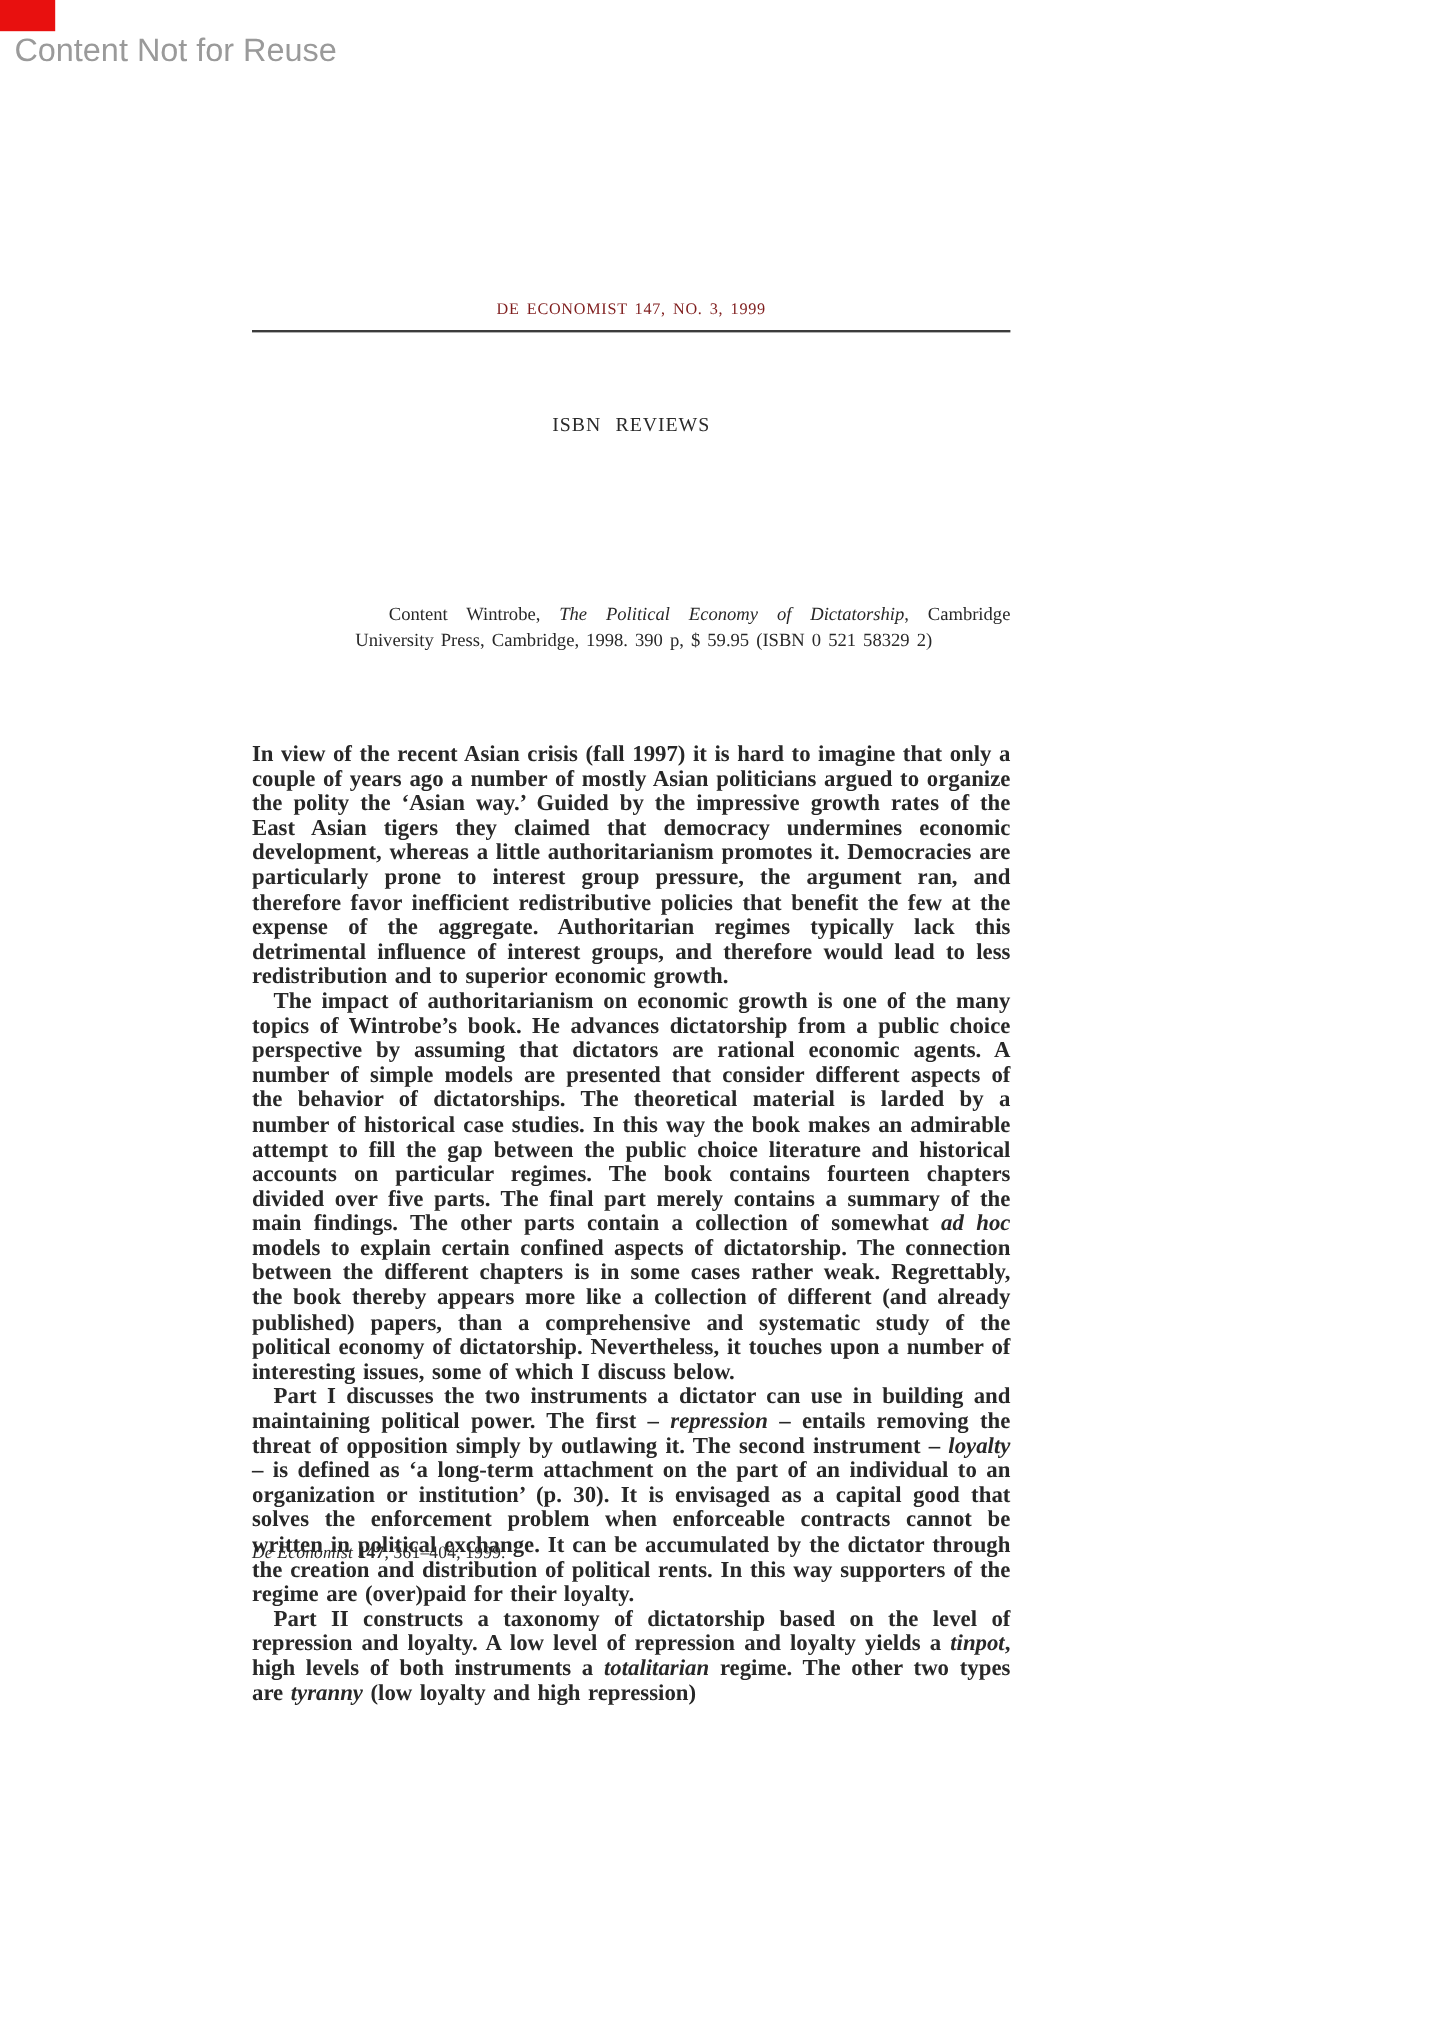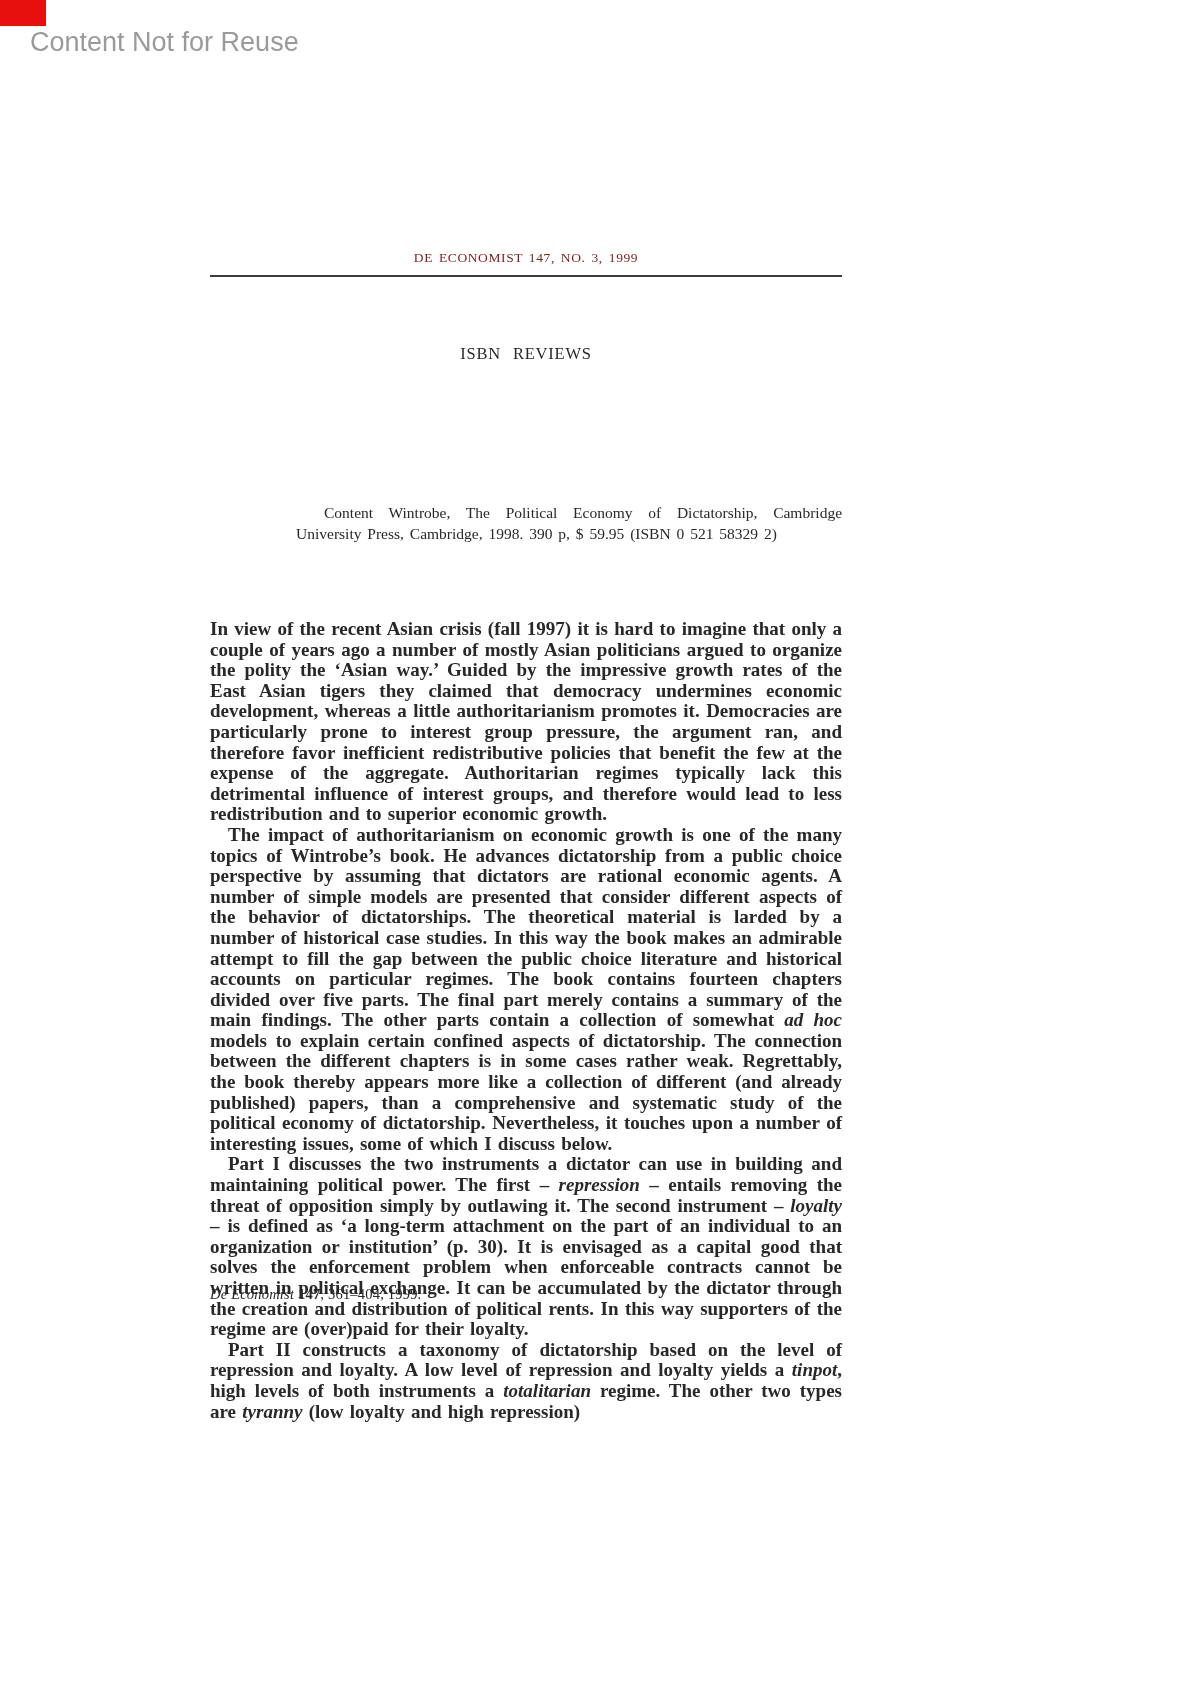--- a/index.html
+++ b/index.html
@@ -14,21 +14,21 @@
     overflow: hidden;
   }
   .corner-mark {
     position: absolute;
     top: 0; left: 0;
     width: 46px; height: 26px;
     background: #e8100f;
   }
   .watermark {
     position: absolute;
-    top: 27px; left: 30px;
+    top: 27px; left: 12px;
     font-family: "Liberation Sans", sans-serif;
     font-size: 27px;
     color: #9a9a9a;
     text-align: center;
   }
   .running-head {
     position: absolute;
     top: 250px; left: 210px; width: 632px;
     text-align: center;
     font-size: 13.5px;
@@ -78,21 +78,21 @@
 </style>
 </head>
 <body>
 
 <div class="page">
   <div class="corner-mark"></div>
   <div class="watermark">Content Not for Reuse</div>
   <div class="running-head">DE ECONOMIST 147, NO. 3, 1999</div>
   <div class="head-rule"></div>
   <div class="section-title">ISBN REVIEWS</div>
-  <div class="citation"><span>Content Wintrobe, </span><span style="">The Political Economy of Dictatorship</span><span>, Cambridge University Press, Cambridge, 1998. 390 p, $ 59.95 (ISBN 0 521 58329 2)</span></div>
+  <div class="citation"><span>Content Wintrobe, </span><span style="font-style: italic;">The Political Economy of Dictatorship</span><span>, Cambridge University Press, Cambridge, 1998. 390 p, $ 59.95 (ISBN 0 521 58329 2)</span></div>
   <div class="body-text">
       <p class=""><span>In view of the recent Asian crisis (fall 1997) it is hard to imagine that only a couple of years ago a number of mostly Asian politicians argued to organize the polity the ‘Asian way.’ Guided by the impressive growth rates of the East Asian tigers they claimed that democracy undermines economic development, whereas a little authoritarianism promotes it. Democracies are particularly prone to interest group pressure, the argument ran, and therefore favor inefficient redistributive policies that benefit the few at the expense of the aggregate. Authoritarian regimes typically lack this detrimental influence of interest groups, and therefore would lead to less redistribution and to superior economic growth.</span></p>
       <p class="indent"><span>The impact of authoritarianism on economic growth is one of the many topics of Wintrobe’s book. He advances dictatorship from a public choice perspective by assuming that dictators are rational economic agents. A number of simple models are presented that consider different aspects of the behavior of dictatorships. The theoretical material is larded by a number of historical case studies. In this way the book makes an admirable attempt to fill the gap between the public choice literature and historical accounts on particular regimes. The book contains fourteen chapters divided over five parts. The final part merely contains a summary of the main findings. The other parts contain a collection of somewhat </span><span style="font-style: italic;">ad hoc</span><span> models to explain certain confined aspects of dictatorship. The connection between the different chapters is in some cases rather weak. Regrettably, the book thereby appears more like a collection of different (and already published) papers, than a comprehensive and systematic study of the political economy of dictatorship. Nevertheless, it touches upon a number of interesting issues, some of which I discuss below.</span></p>
       <p class="indent"><span>Part I discusses the two instruments a dictator can use in building and maintaining political power. The first – </span><span style="font-style: italic;">repression</span><span> – entails removing the threat of opposition simply by outlawing it. The second instrument – </span><span style="font-style: italic;">loyalty</span><span> – is defined as ‘a long-term attachment on the part of an individual to an organization or institution’ (p. 30). It is envisaged as a capital good that solves the enforcement problem when enforceable contracts cannot be written in political exchange. It can be accumulated by the dictator through the creation and distribution of political rents. In this way supporters of the regime are (over)paid for their loyalty.</span></p>
       <p class="indent"><span>Part II constructs a taxonomy of dictatorship based on the level of repression and loyalty. A low level of repression and loyalty yields a </span><span style="font-style: italic;">tinpot</span><span>, high levels of both instruments a </span><span style="font-style: italic;">totalitarian</span><span> regime. The other two types are </span><span style="font-style: italic;">tyranny</span><span> (low loyalty and high repression)</span></p>
     </div>
   <div class="footer"><span style="font-style: italic;">De Economist</span><span> </span><span style="font-weight: bold; text-align: center;">147</span><span>, 361–404, 1999.</span></div>
 </div>
 
 </body></html>

